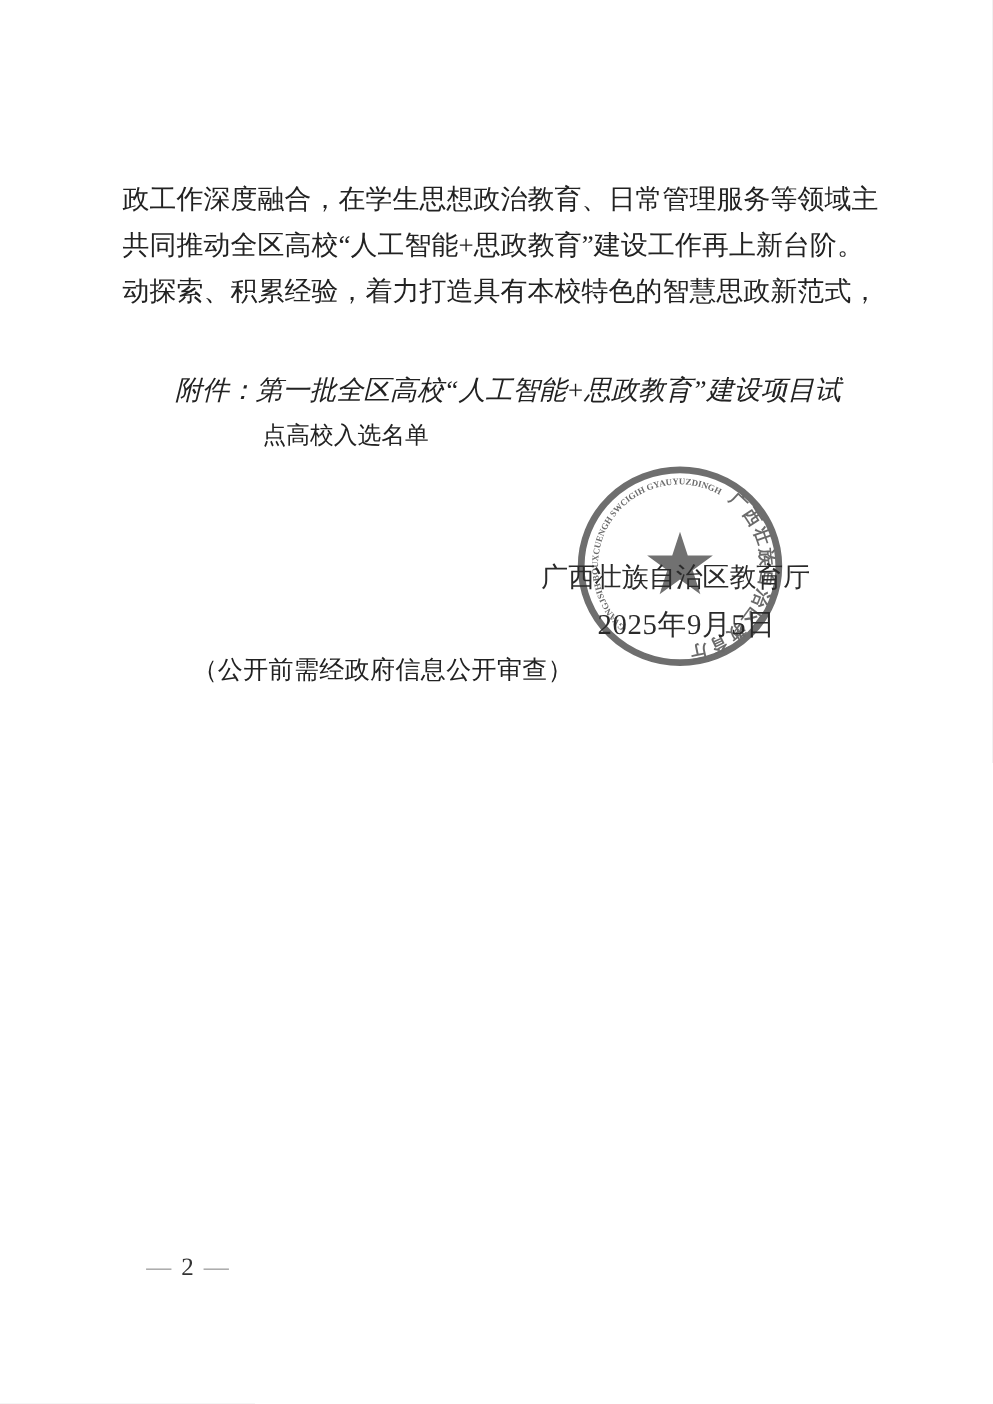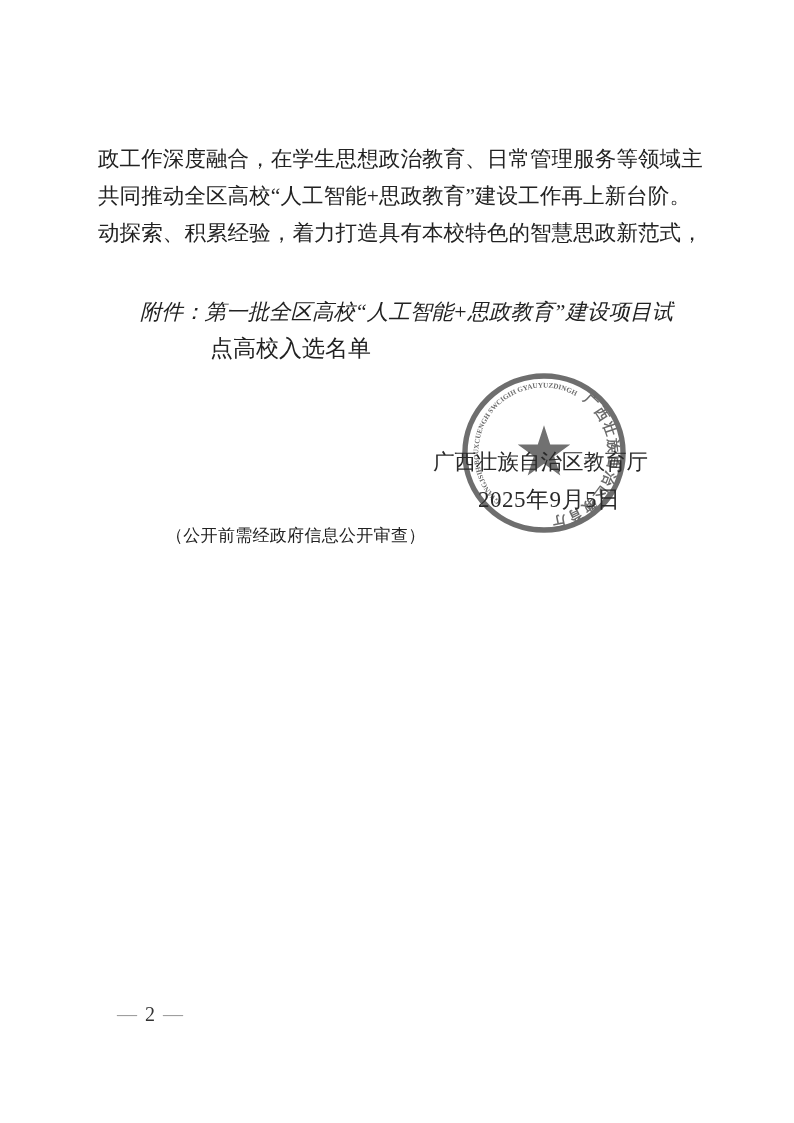--- a/index.html
+++ b/index.html
@@ -36,21 +36,21 @@
     font-size: 21.5px;
     line-height: 37px;
     white-space: nowrap;
     color: #222222;
     font-style: italic;
   }
   .attachment-line2 {
     position: absolute;
     left: 210px;
     top: 330px;
-    font-size: 23px;
+    font-size: 19px;
     line-height: 37px;
     white-space: nowrap;
     color: #222222;
   }
   .seal {
     position: absolute;
     left: 459px;
     top: 369px;
     width: 170px;
     height: 168px;
@@ -87,26 +87,25 @@
     font-size: 23px;
     line-height: 26px;
     letter-spacing: 0.5px;
     white-space: nowrap;
     color: #2a2a2a;
   }
   .review-note {
     position: absolute;
     left: 154px;
     top: 521px;
-    font-size: 17px;
+    font-size: 20px;
     line-height: 30px;
     letter-spacing: 0.3px;
     white-space: nowrap;
     color: #222222;
-    margin-left: 12px;
   }
   .page-footer {
     position: absolute;
     left: 117px;
     top: 1002px;
     font-size: 20px;
     line-height: 24px;
     white-space: nowrap;
   }
   .footer-dash {

